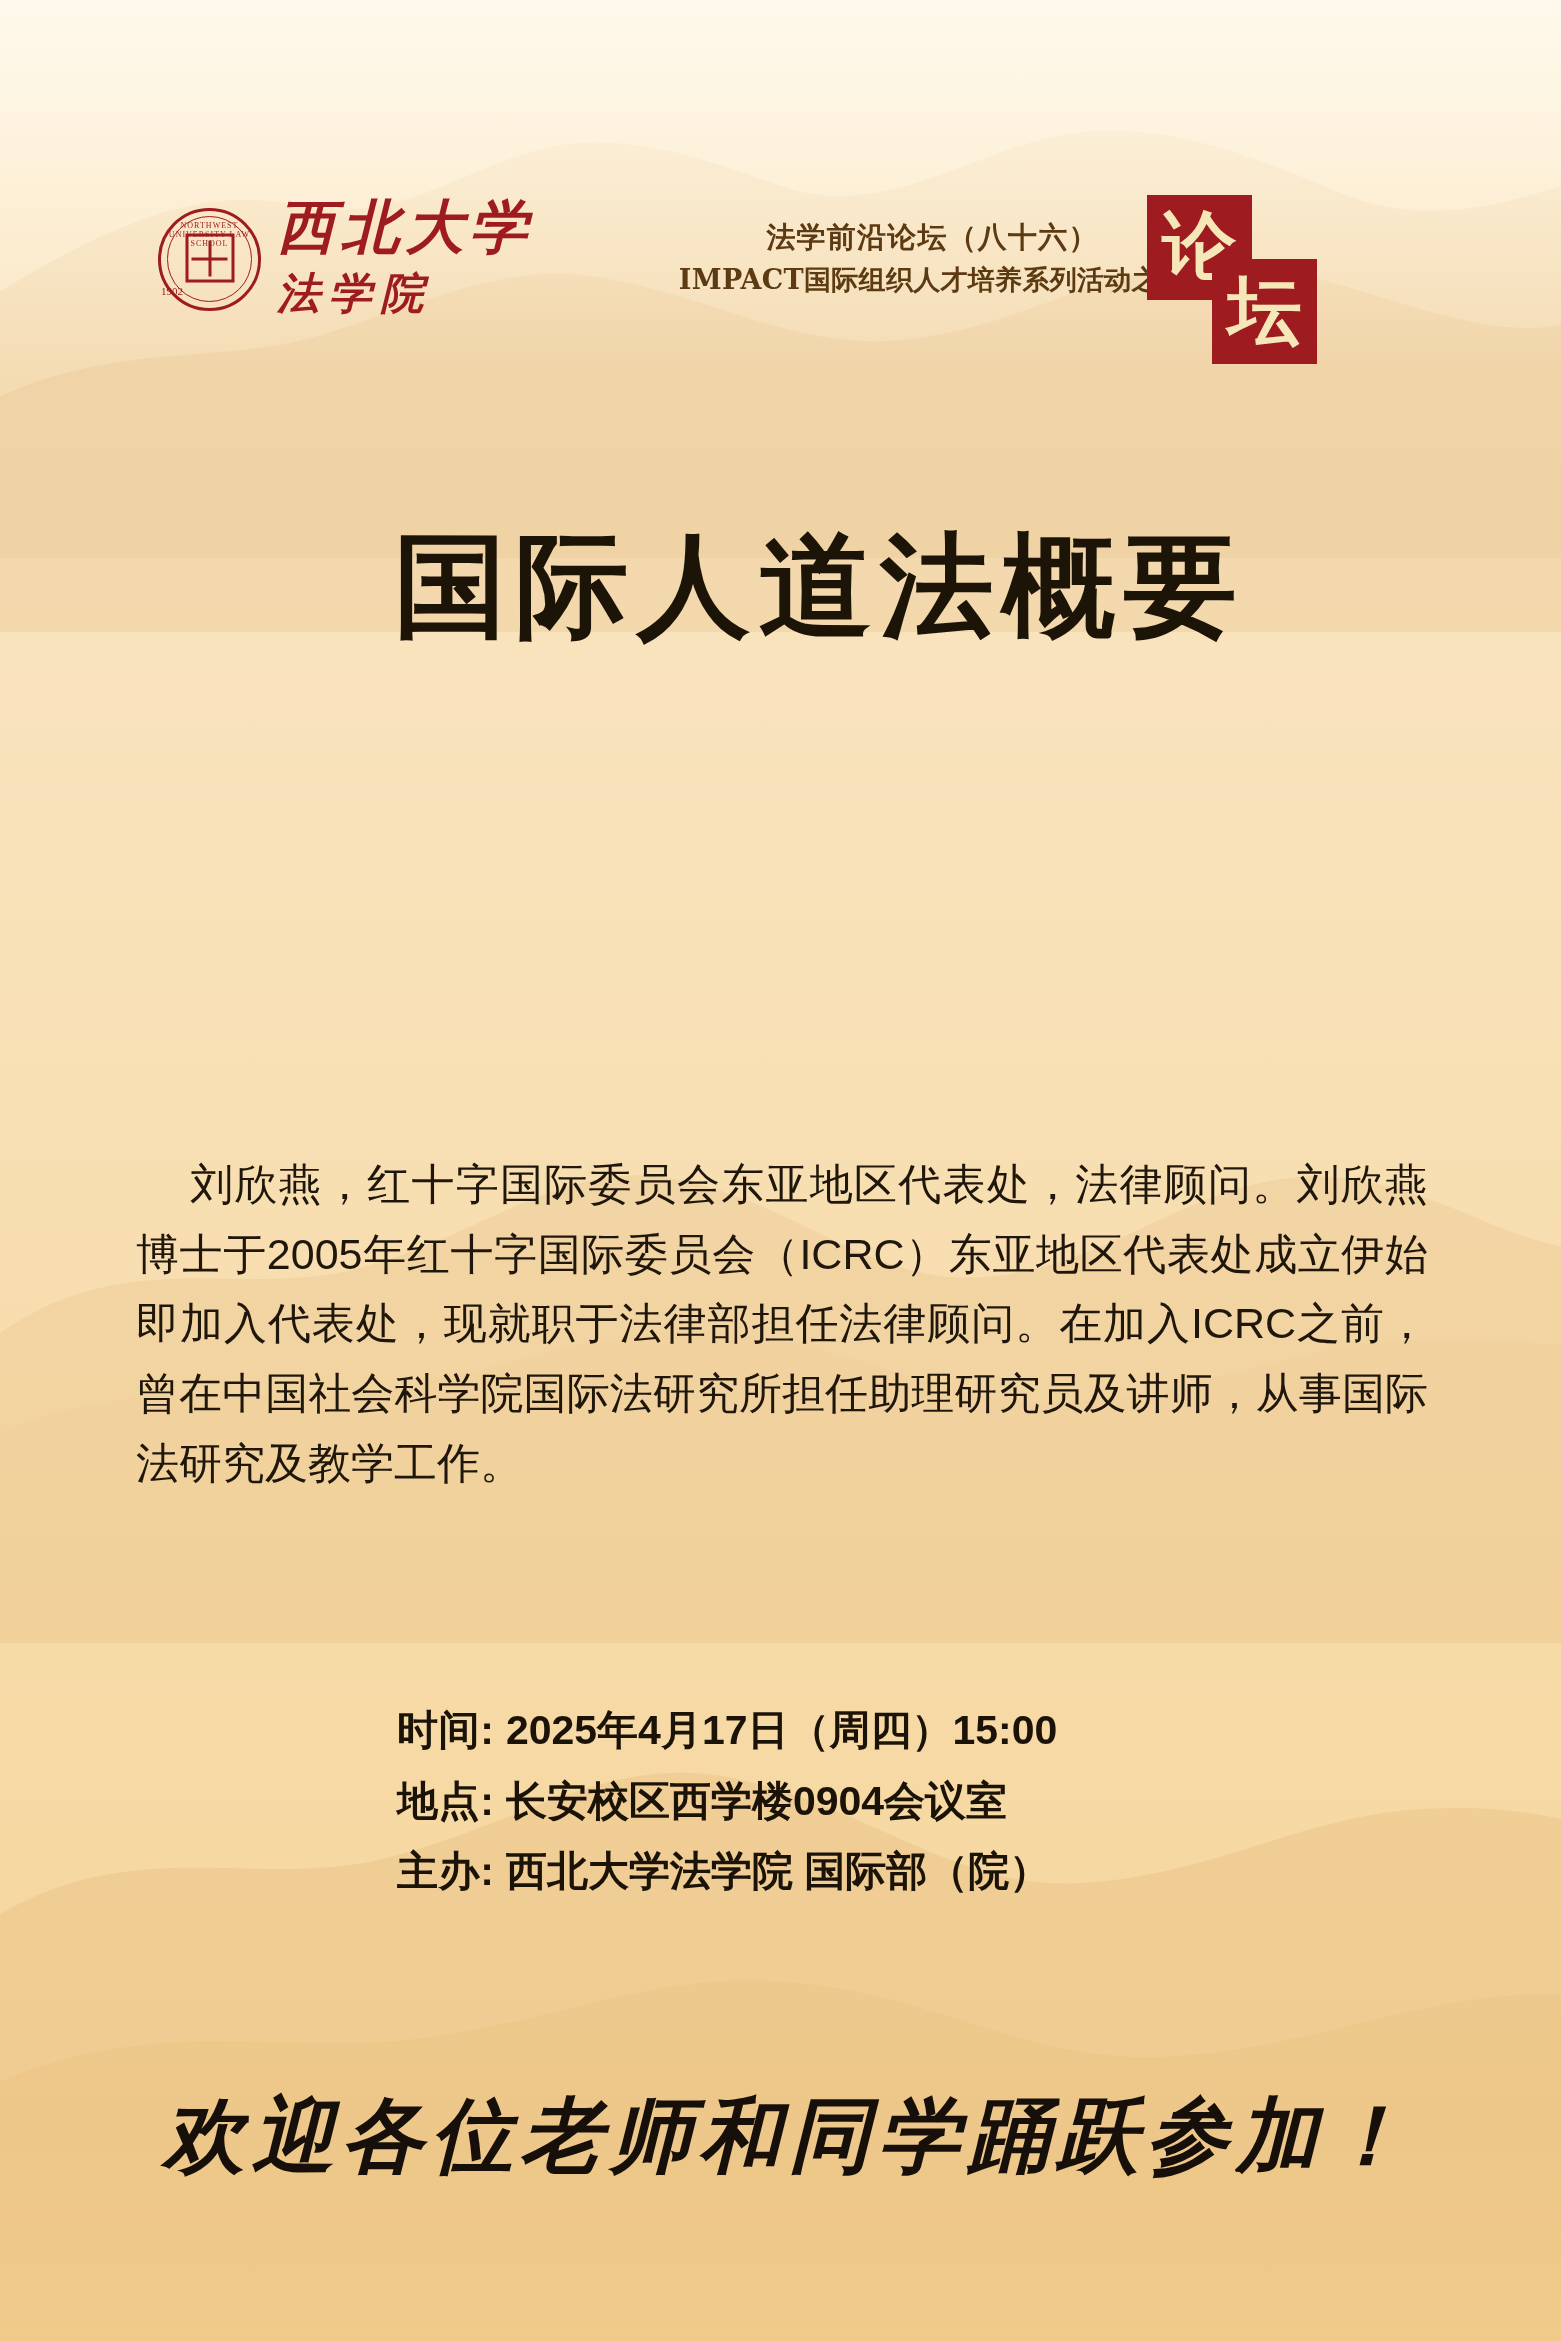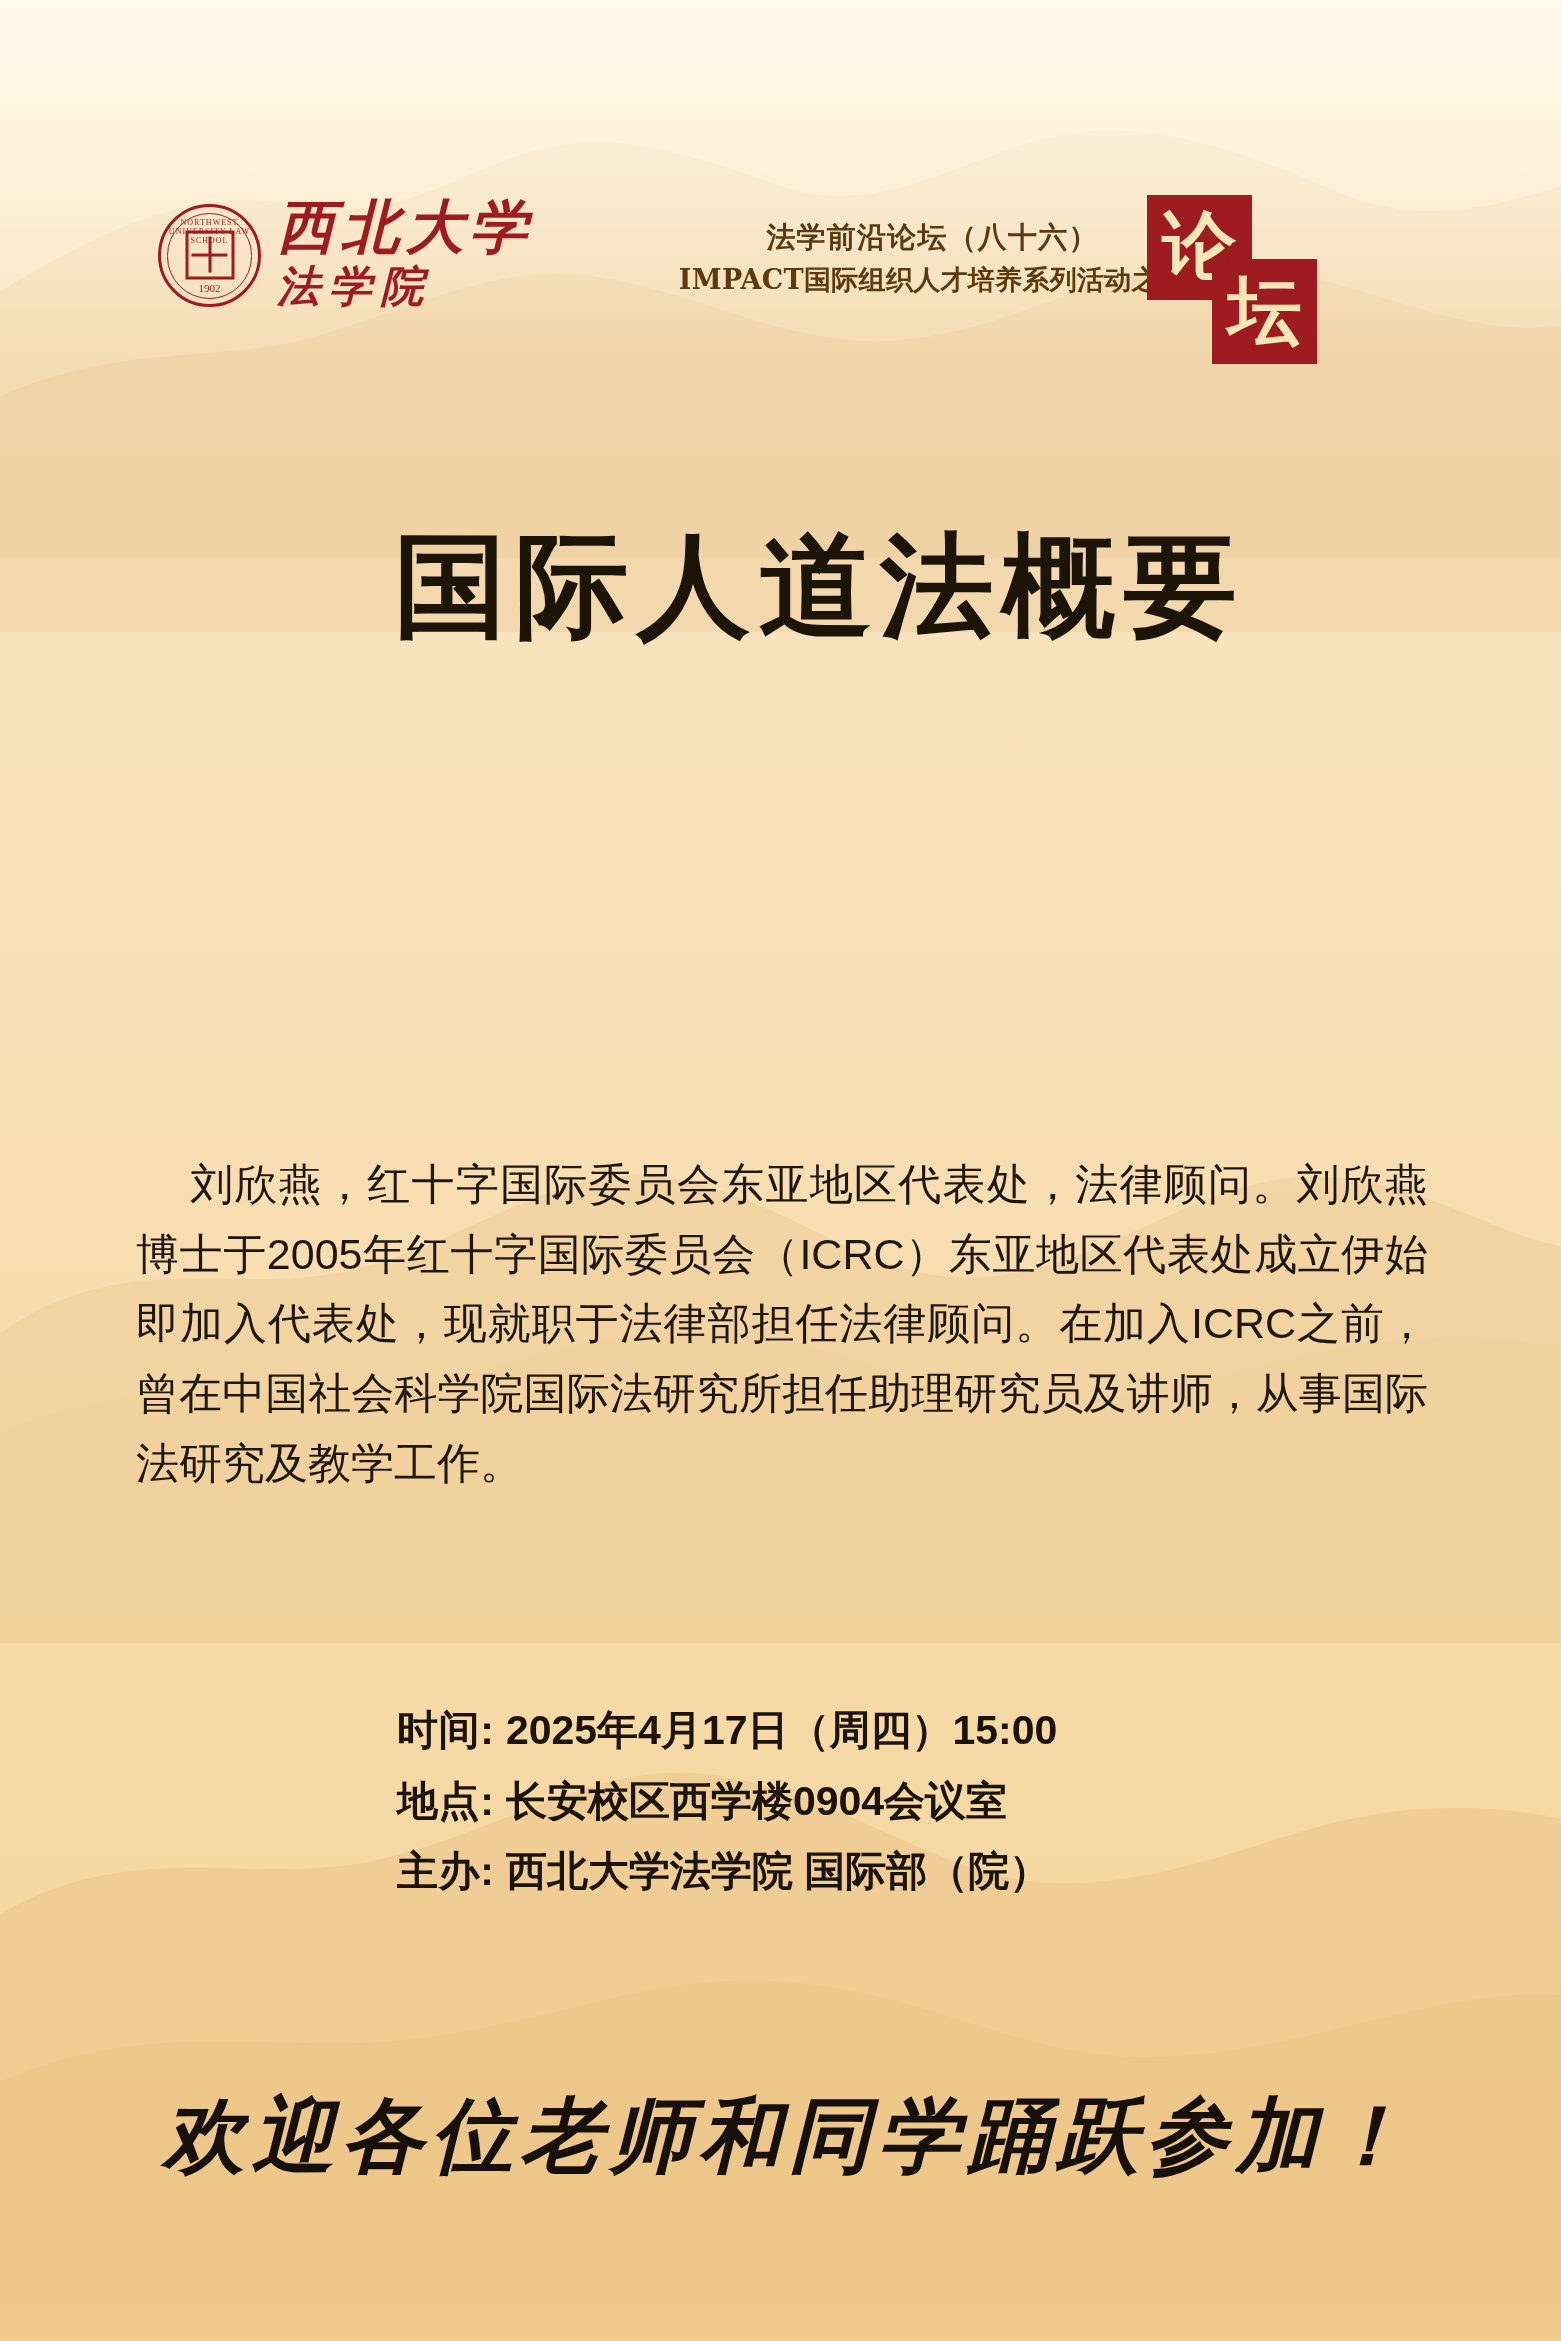--- a/index.html
+++ b/index.html
@@ -108,21 +108,21 @@
     left: 0; right: 0; top: 10.5px;
     text-align: center;
     font-size: 8px;
     letter-spacing: 1px;
     color: #9e1b1f;
     font-family: "Liberation Serif", serif;
   }
   .seal .year {
     position: absolute;
     left: 0; right: 0; bottom: 10.5px;
-    text-align: center;
+    text-align: left;
     font-size: 11px;
     color: #9e1b1f;
     font-family: "Liberation Serif", serif;
   }
   .univ-name {
     color: #9e1b1f;
     font-family: "DejaVu Serif", serif;
   }
   .univ-name .l1 {
     font-size: 58px;
@@ -130,21 +130,21 @@
     font-weight: bold;
     letter-spacing: 6.2px;
     font-style: italic;
   }
   .univ-name .l2 {
     font-size: 43px;
     line-height: 1.2;
     font-weight: bold;
     letter-spacing: 8.7px;
     font-style: italic;
-    margin-top: 5px;
+    margin-top: 12px;
   }
 
   .series {
     position: absolute;
     left: 607px;
     top: 30px;
     width: 651px;
     text-align: center;
     color: #5c3a12;
     font-family: "DejaVu Serif", serif;

